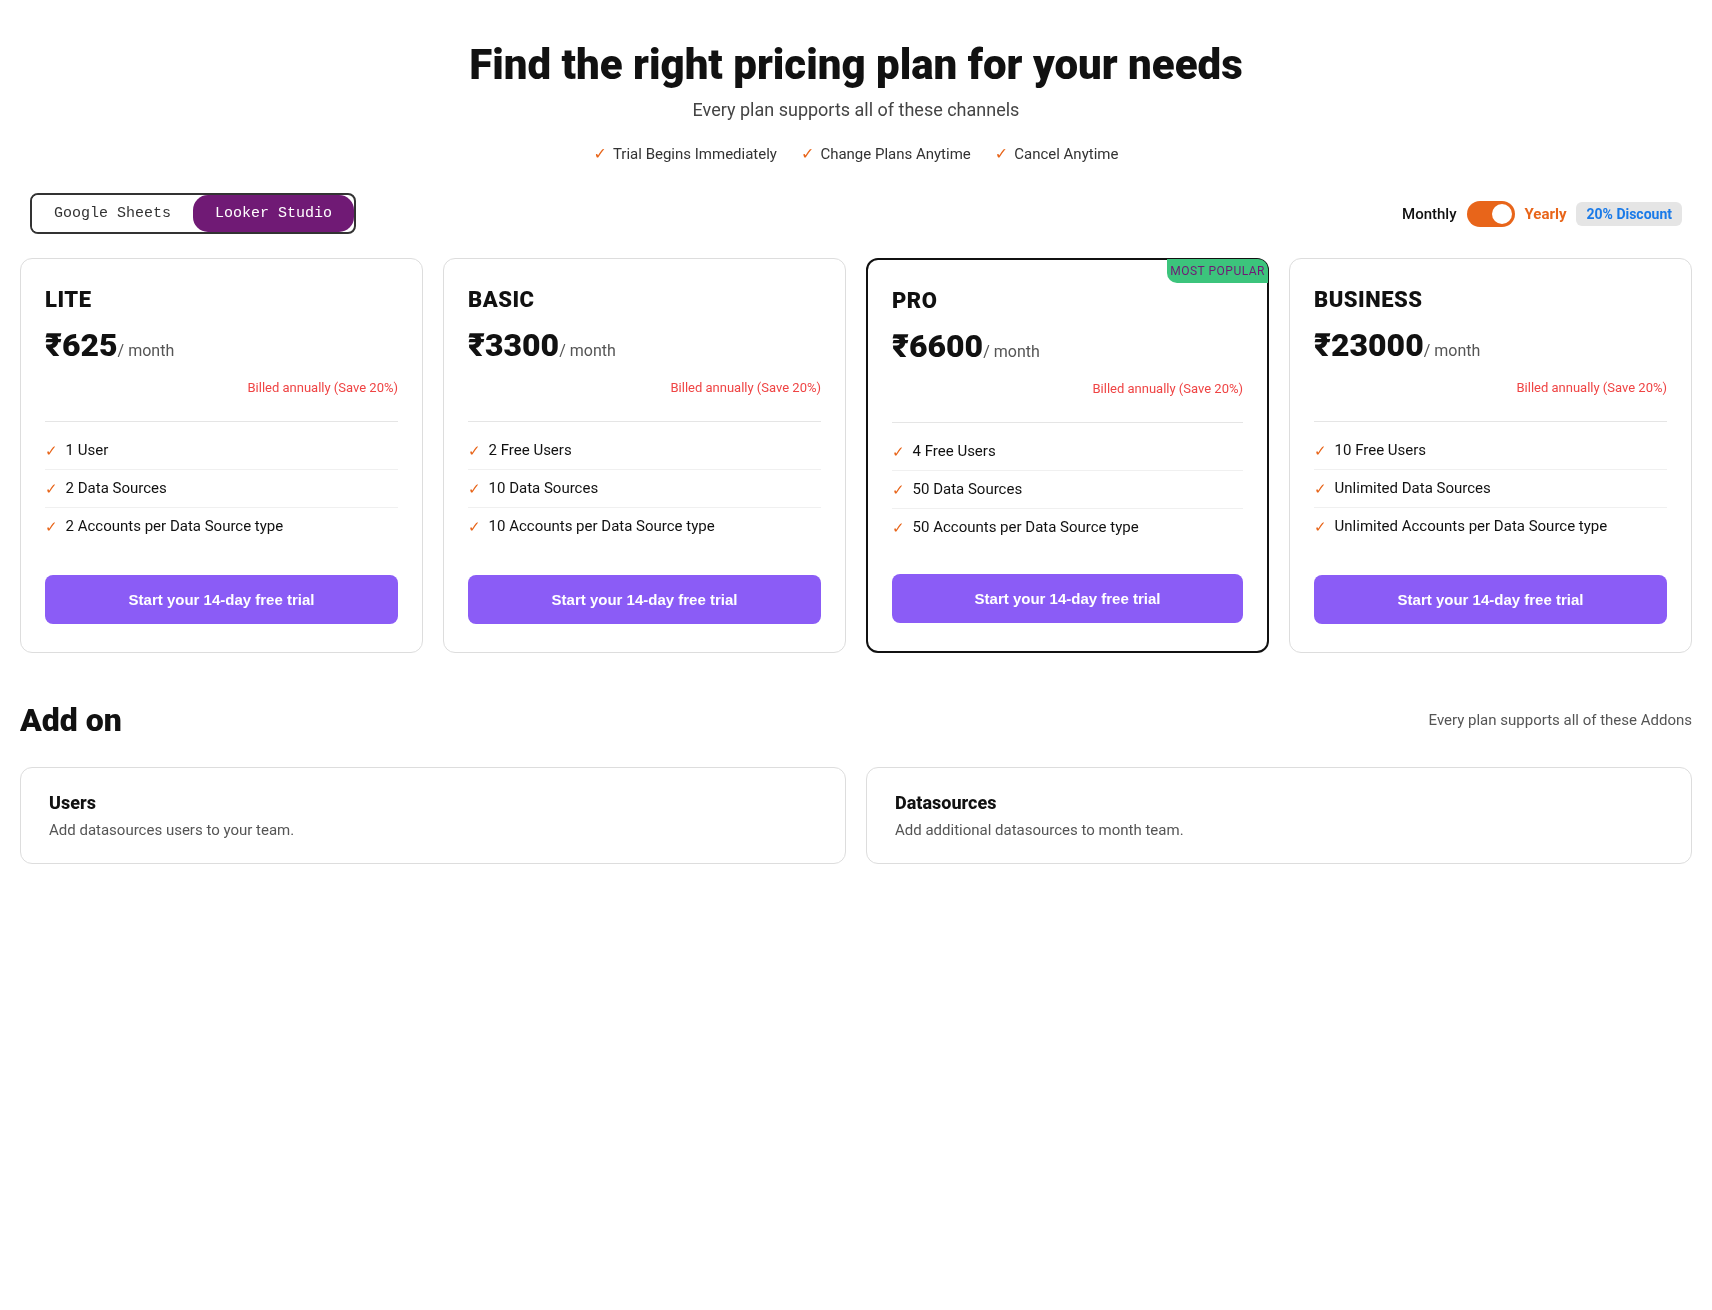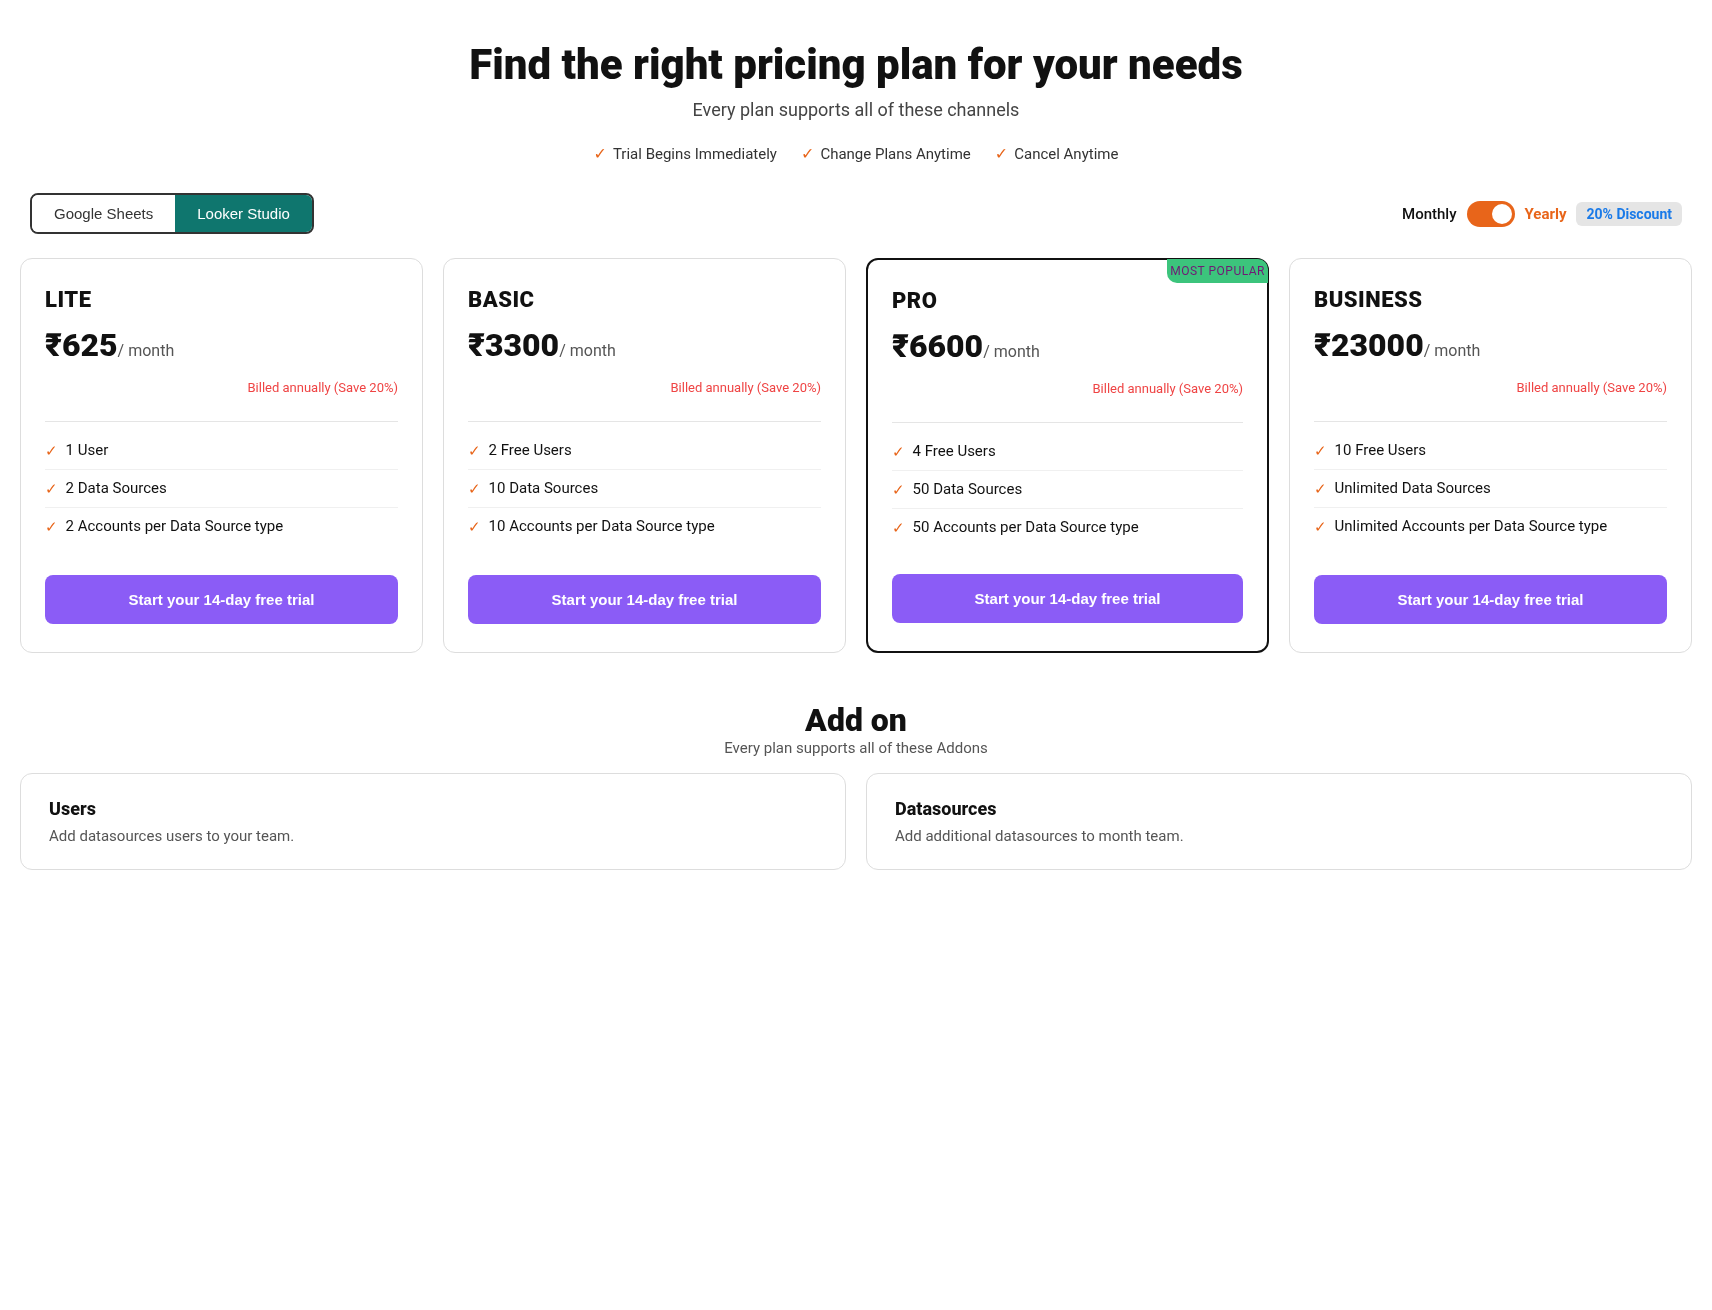--- a/index.html
+++ b/index.html
@@ -59,24 +59,26 @@
       overflow: hidden;
     }
     .tab-btn {
       padding: 10px 22px;
       font-size: 15px;
       font-weight: 500;
       cursor: pointer;
       border: none;
       background: #fff;
       color: #333;
+      font-family: Liberation Mono, monospace;
     }
     .tab-btn.active {
-      background: #0f766e;
+      background: #701a75;
       color: #fff;
+      border-radius: 15px;
     }
 
     .billing-toggle {
       display: flex;
       align-items: center;
       gap: 10px;
       font-size: 15px;
       font-weight: 500;
     }
     .toggle-switch {
@@ -215,22 +217,21 @@
       margin-top: auto;
     }
 
     .addon-section {
       margin-top: 20px;
     }
     .addon-header-row {
       display: flex;
       justify-content: space-between;
       align-items: center;
-      margin-bottom: 16px;
-      flex-direction: column;
+      margin-bottom: 28px;
     }
     .addon-title {
       font-size: 32px;
       font-weight: 900;
     }
     .addon-subtitle {
       font-size: 15px;
       color: #555;
     }
 

